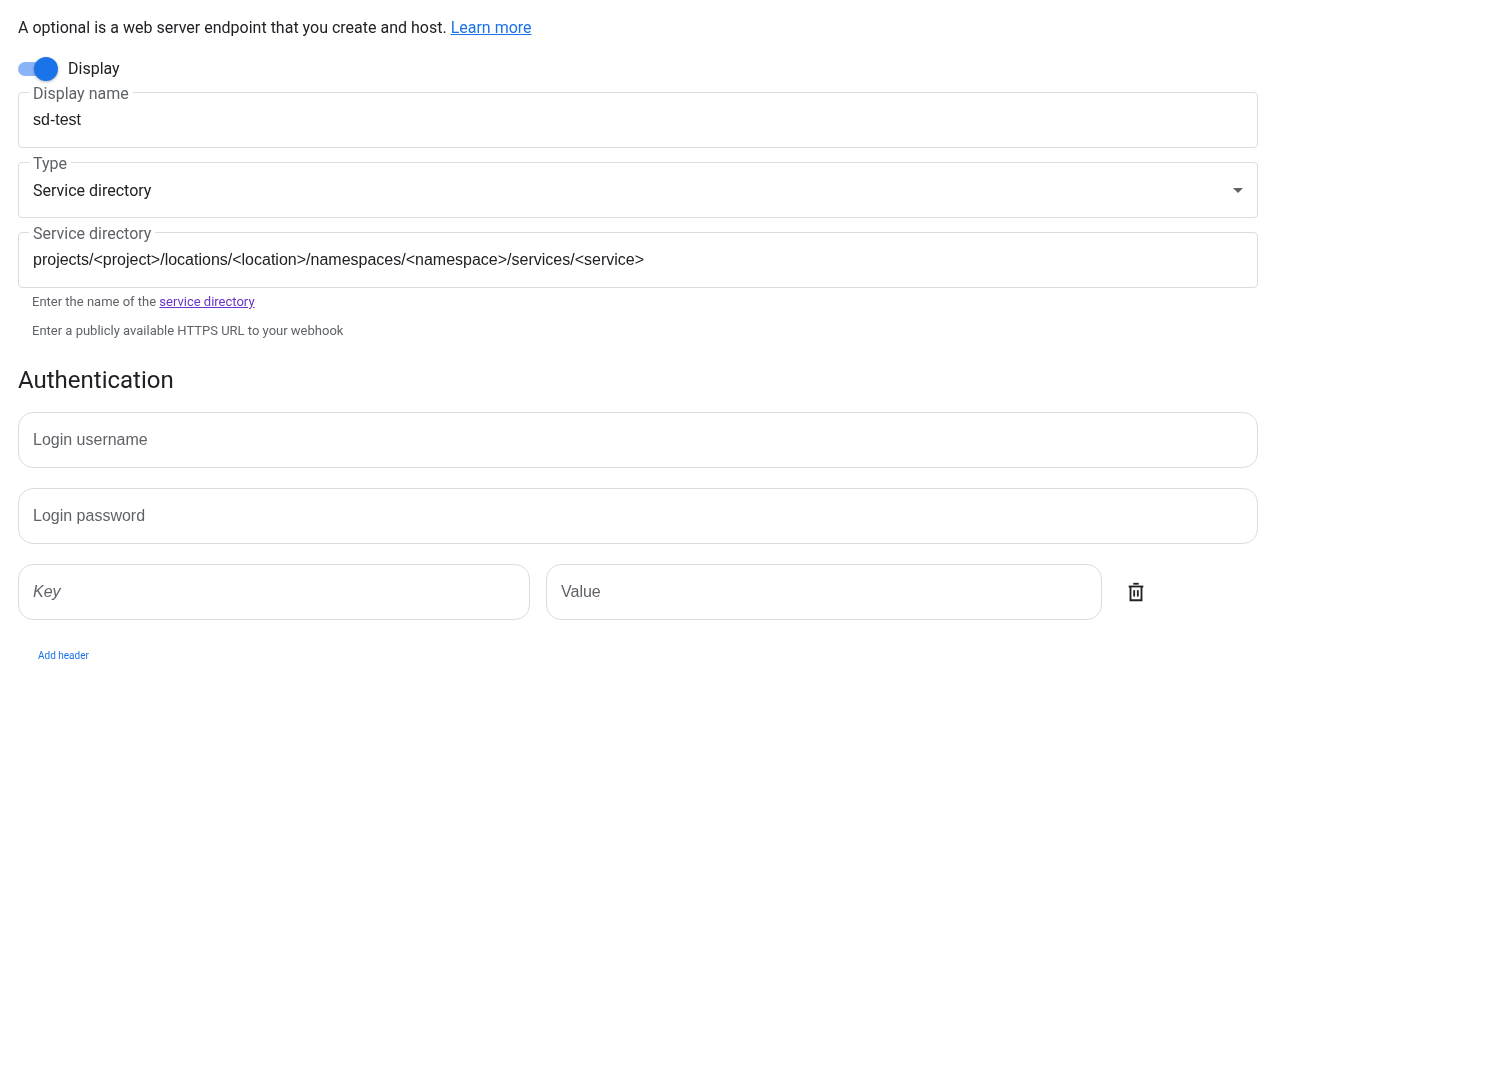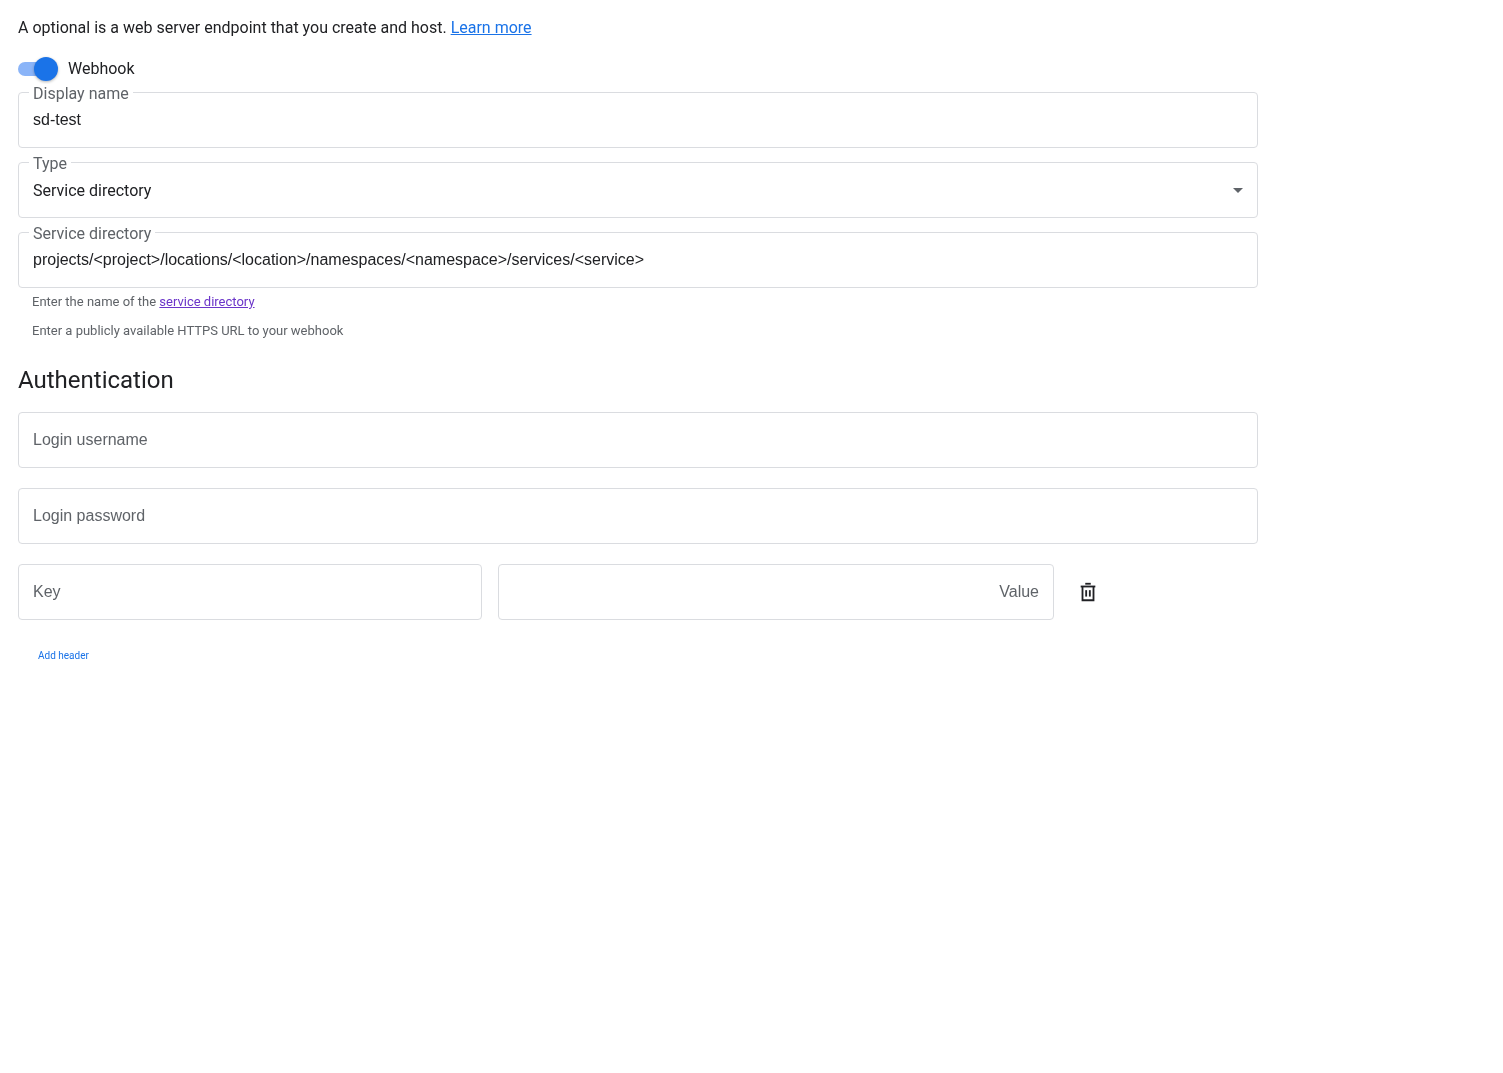--- a/index.html
+++ b/index.html
@@ -120,21 +120,21 @@
       height: 0;
       border-left: 5px solid transparent;
       border-right: 5px solid transparent;
       border-top: 5px solid #5f6368;
       margin-right: 14px;
     }
 
     
     .simple-input {
       border: 1px solid #dadce0;
-      border-radius: 4px;
+      border-radius: 15px;
       height: 56px;
       width: 100%;
       padding: 0 14px;
       font-size: 16px;
       color: #202124;
       outline: none;
       background: #fff;
     }
     .simple-input::placeholder {
       color: #5f6368;
@@ -156,22 +156,22 @@
       max-width: 1240px;
     }
 
     
     .header-row {
       display: flex;
       align-items: center;
       gap: 16px;
       margin-top: 20px;
     }
-    .header-row .simple-input.key { width: 464px; }
-    .header-row .simple-input.value { width: 556px; text-align: right; }
+    .header-row .simple-input.key { width: 512px; font-style: italic; }
+    .header-row .simple-input.value { width: 556px; }
 
     .icon-btn {
       display: inline-flex;
       align-items: center;
       justify-content: center;
       width: 36px;
       height: 36px;
       cursor: pointer;
       color: #202124;
     }
@@ -200,21 +200,21 @@
 
 <p class="intro">
   <span>A optional is a web server endpoint that you create and host. </span><a class="link-blue">Learn more</a>
 </p>
 
 <div class="toggle-row">
   <div class="switch">
     <div class="switch-track"></div>
     <div class="switch-thumb"></div>
   </div>
-  <span class="toggle-label">Webhook</span>
+  <span class="toggle-label">Display</span>
 </div>
 
 <div class="form">
 
   
   <div class="field">
     <div class="field-outline">
       <span class="field-label">Display name</span>
       <input class="field-input" type="text" value="sd-test" style="">
     </div>

